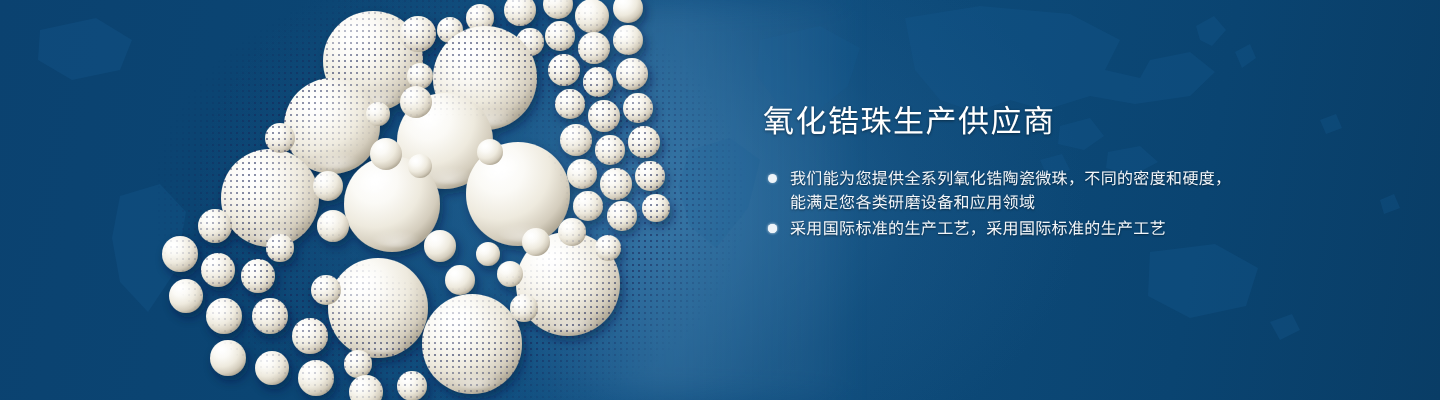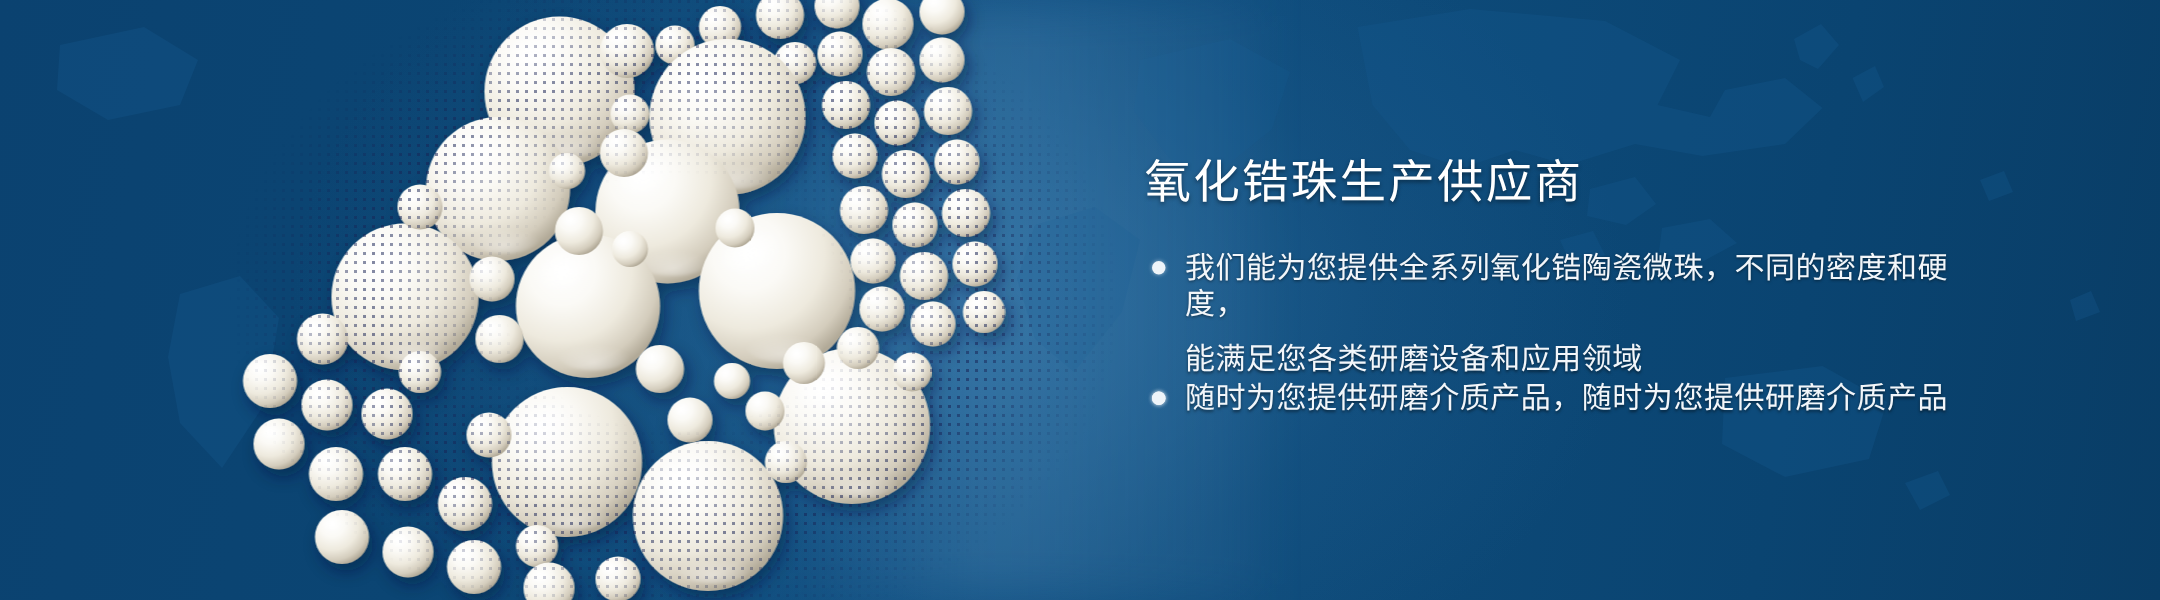--- a/index.html
+++ b/index.html
@@ -67,35 +67,35 @@
     letter-spacing:1.5px;
     line-height:1.16;
     text-shadow:0 1px 3px rgba(0,0,0,0.45);
     white-space:nowrap;
   }
   #bullets { margin-top:27px; }
   .bullet {
     position:relative;
     padding-left:27px;
     color:#f2f6fa;
-    font-size:20px;
+    font-size:16px;
     line-height:24px;
     letter-spacing:0.35px;
     text-shadow:0 1px 2px rgba(0,0,0,0.5);
     margin-bottom:2px;
   }
   .bullet .dot {
     position:absolute;
     left:5px; top:7.5px;
     width:9px; height:9px;
     border-radius:50%;
     background:#eef4f9;
     box-shadow:0 0 3px rgba(255,255,255,0.55);
   }
-  .bullet .line2 { display:block;margin-top:13px; }
+  .bullet .line2 { display:block; }
 </style>
 </head>
 <body>
 
 <div id="banner">
 
   <div class="worldmap">
     <svg viewBox="0 0 1440 400" preserveAspectRatio="none" aria-hidden="true">
       <g fill="#15578c" opacity="0.85">
 
@@ -333,19 +333,19 @@
         <span>我们能为您提供全系列氧化锆陶瓷微珠，不同的密度和硬度，</span>
         <span class="line2">能满足您各类研磨设备和应用领域</span>
       </li>
 
       <li class="bullet">
         <span class="dot"></span>
       </li>
 
       <li class="bullet">
         <span class="dot"></span>
-        <span>随时为您提供研磨介质产品，随时为您提供研磨介质产品</span>
+        <span>采用国际标准的生产工艺，采用国际标准的生产工艺</span>
       </li>
 
     </ul>
   </div>
 
 </div>
 
 </body></html>

